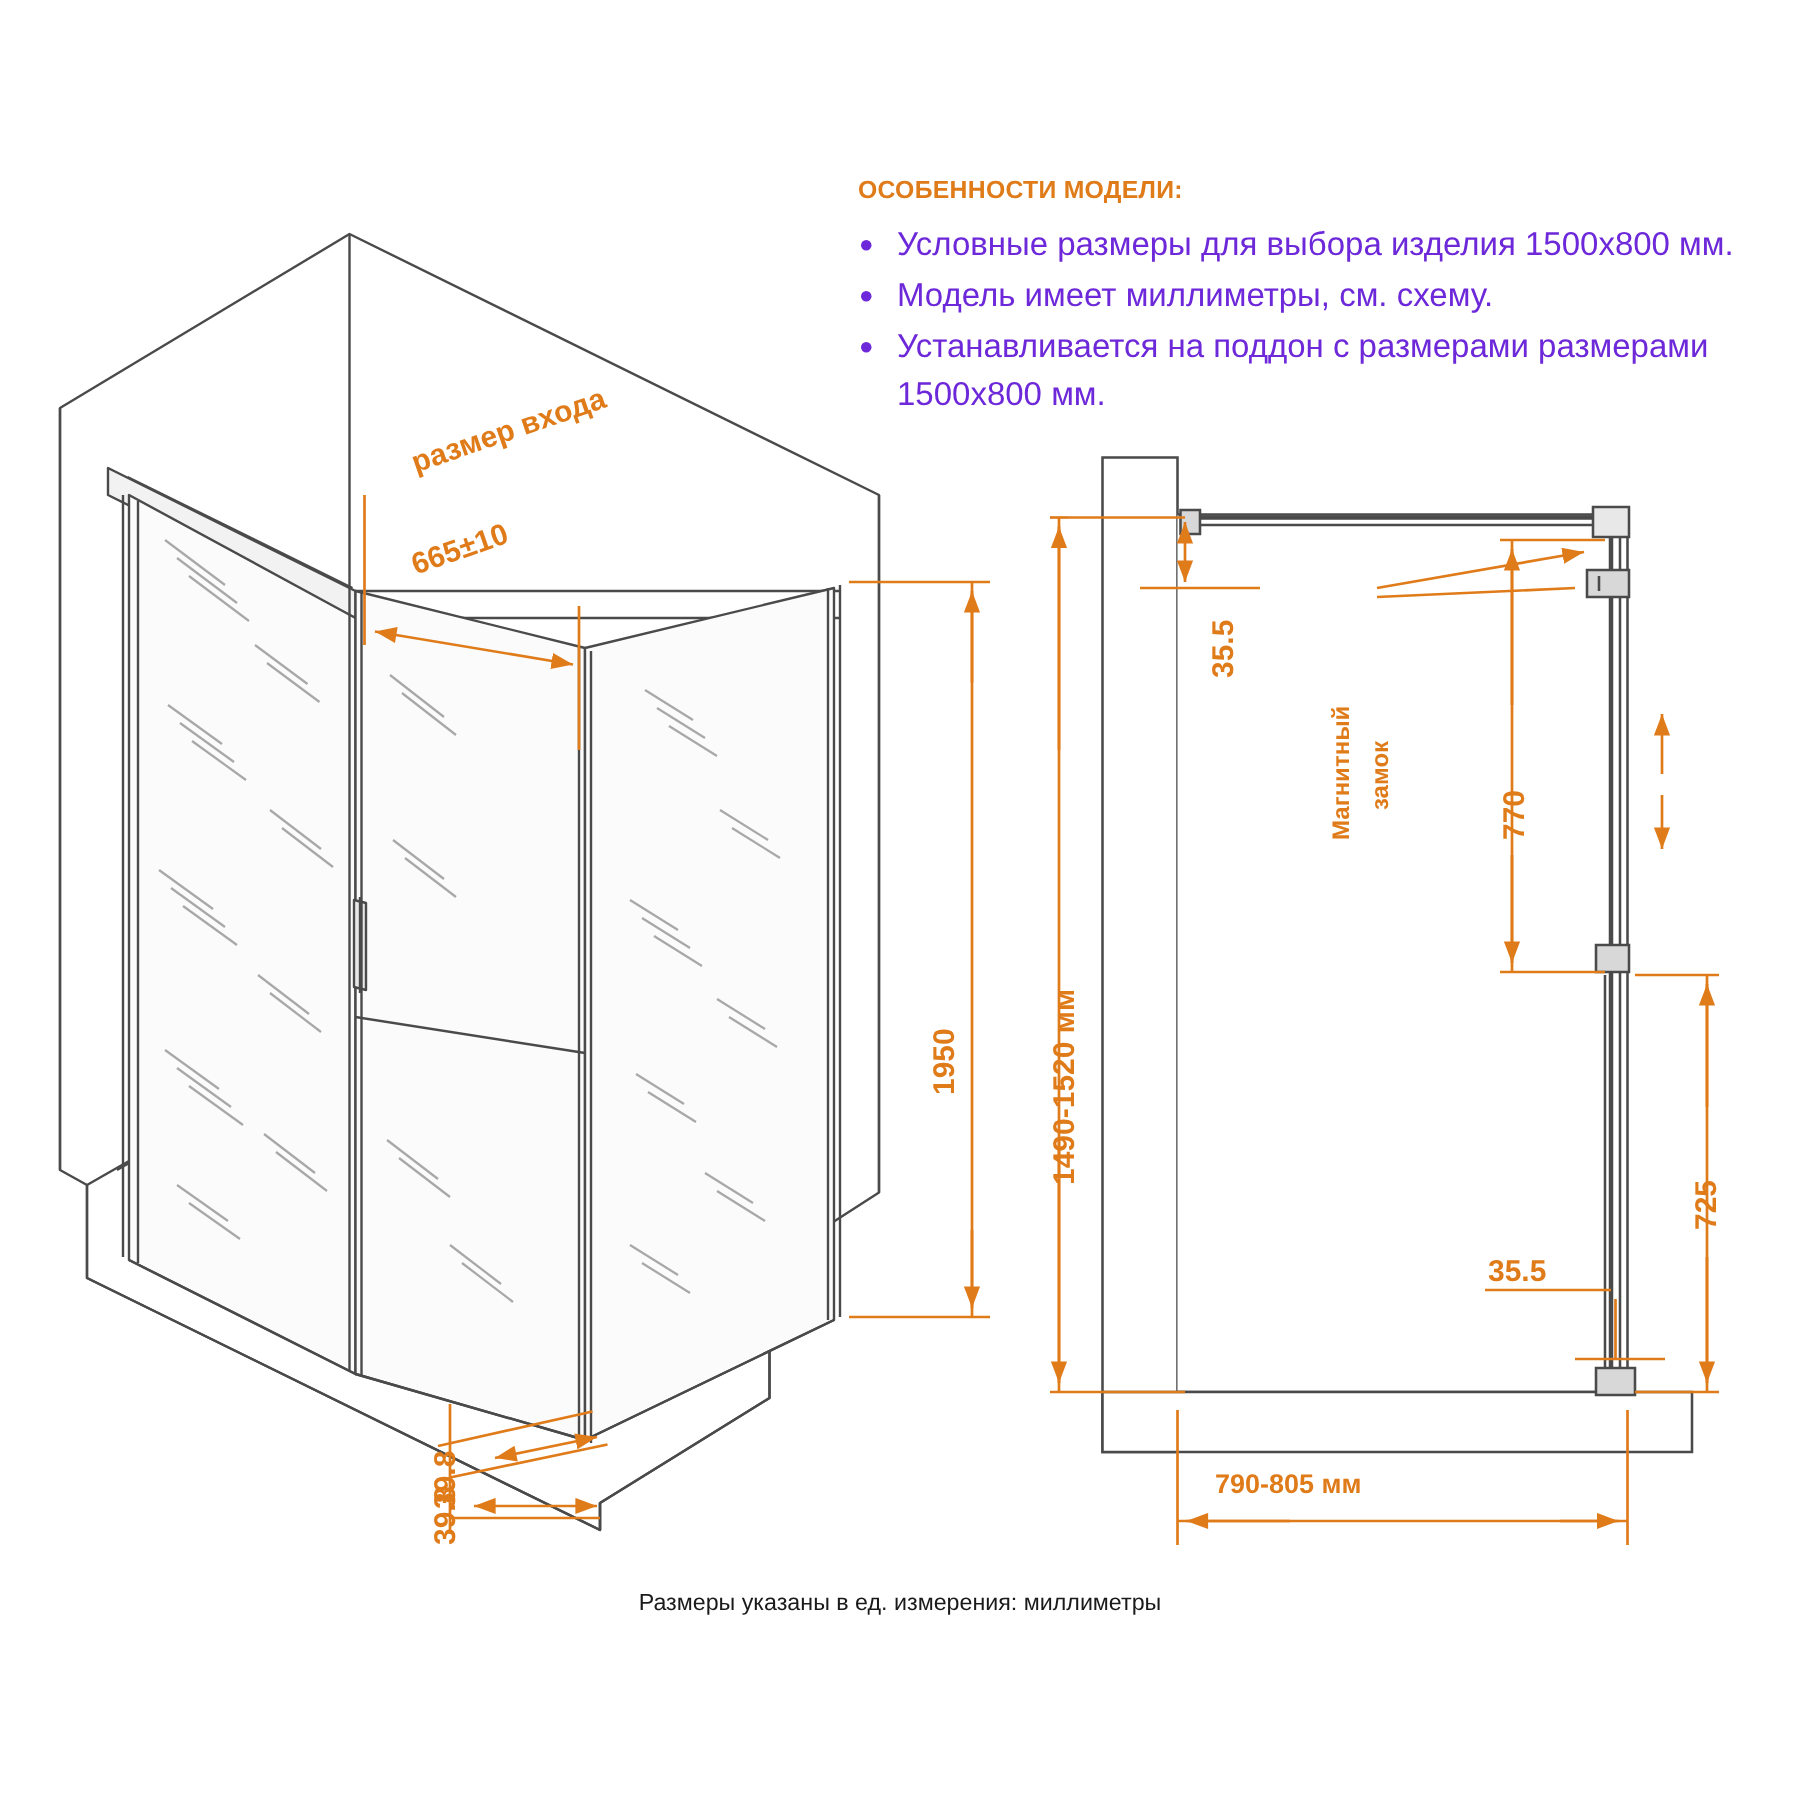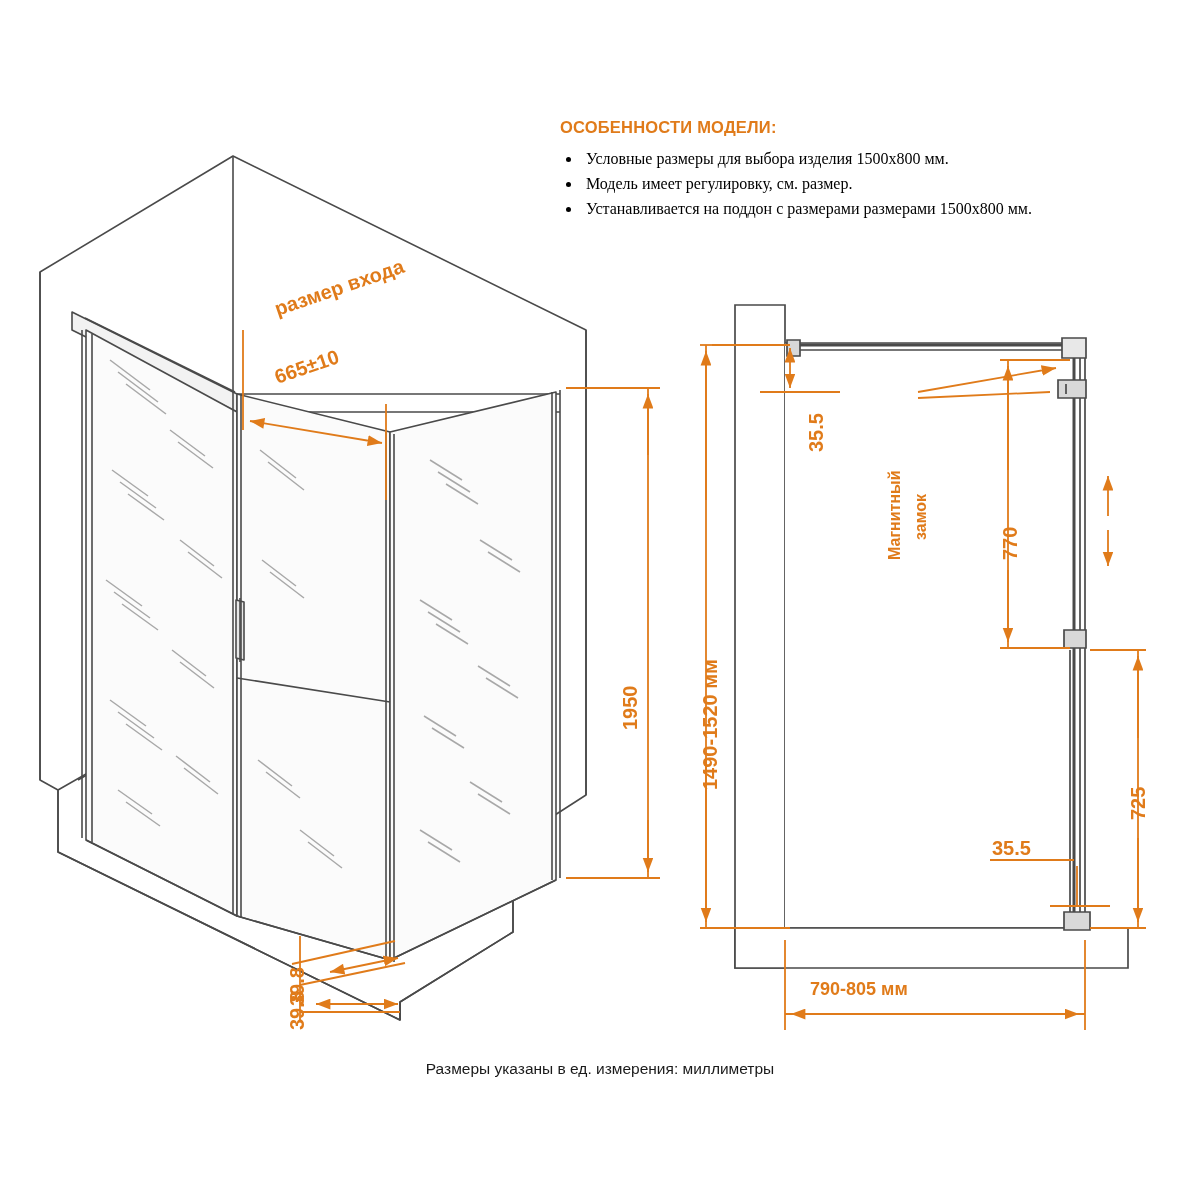--- a/index.html
+++ b/index.html
@@ -21,43 +21,42 @@
   }
   svg.layer {
     position: absolute;
     left: 0; top: 0;
     width: 1200px;
     height: 1200px;
     overflow: visible;
   }
   .features {
     position: absolute;
-    left: 560px;
+    left: 572px;
     top: 118px;
     width: 620px;
   }
   .features-title {
     color: #E07B1A;
     font-weight: bold;
     font-size: 16.5px;
     letter-spacing: 0.2px;
     margin: 0 0 10px 0;
   }
   .features ul {
     margin: 0;
     padding: 0 0 0 22px;
     list-style: disc;
   }
   .features li {
-    color: #000000;
-    font-size: 16px;
+    color: #6d28d9;
+    font-size: 22px;
     line-height: 1.45;
     margin-bottom: 2px;
     padding-left: 4px;
-    font-family: Liberation Serif, serif;
   }
   .footnote {
     position: absolute;
     left: 0;
     top: 1060px;
     width: 1200px;
     text-align: center;
     font-size: 15.5px;
     color: #1a1a1a;
   }
@@ -283,21 +282,21 @@
 
       <path d="M1108 476 L1108 516" marker-start="url(#arS)"></path>
       <path d="M1108 530 L1108 566" marker-end="url(#ar)"></path>
     </g>
   </svg>
 
   <div class="features">
     <div class="features-title">ОСОБЕННОСТИ МОДЕЛИ:</div>
     <ul>
       <li>Условные размеры для выбора изделия 1500x800 мм.</li>
-      <li>Модель имеет регулировку,  см.  размер.</li>
+      <li>Модель имеет миллиметры,  см.  схему.</li>
       <li>Устанавливается на поддон с размерами размерами 1500x800 мм.</li>
     </ul>
   </div>
 
   <div class="dim-label rot-30" style="left:272px; top:300px;">размер входа</div>
 
   <div class="dim-label rot-30" style="left:272px; top:368px;">665±10</div>
 
   <div class="dim-label rot-neg90" style="left:620px; top:730px;">1950</div>
 

